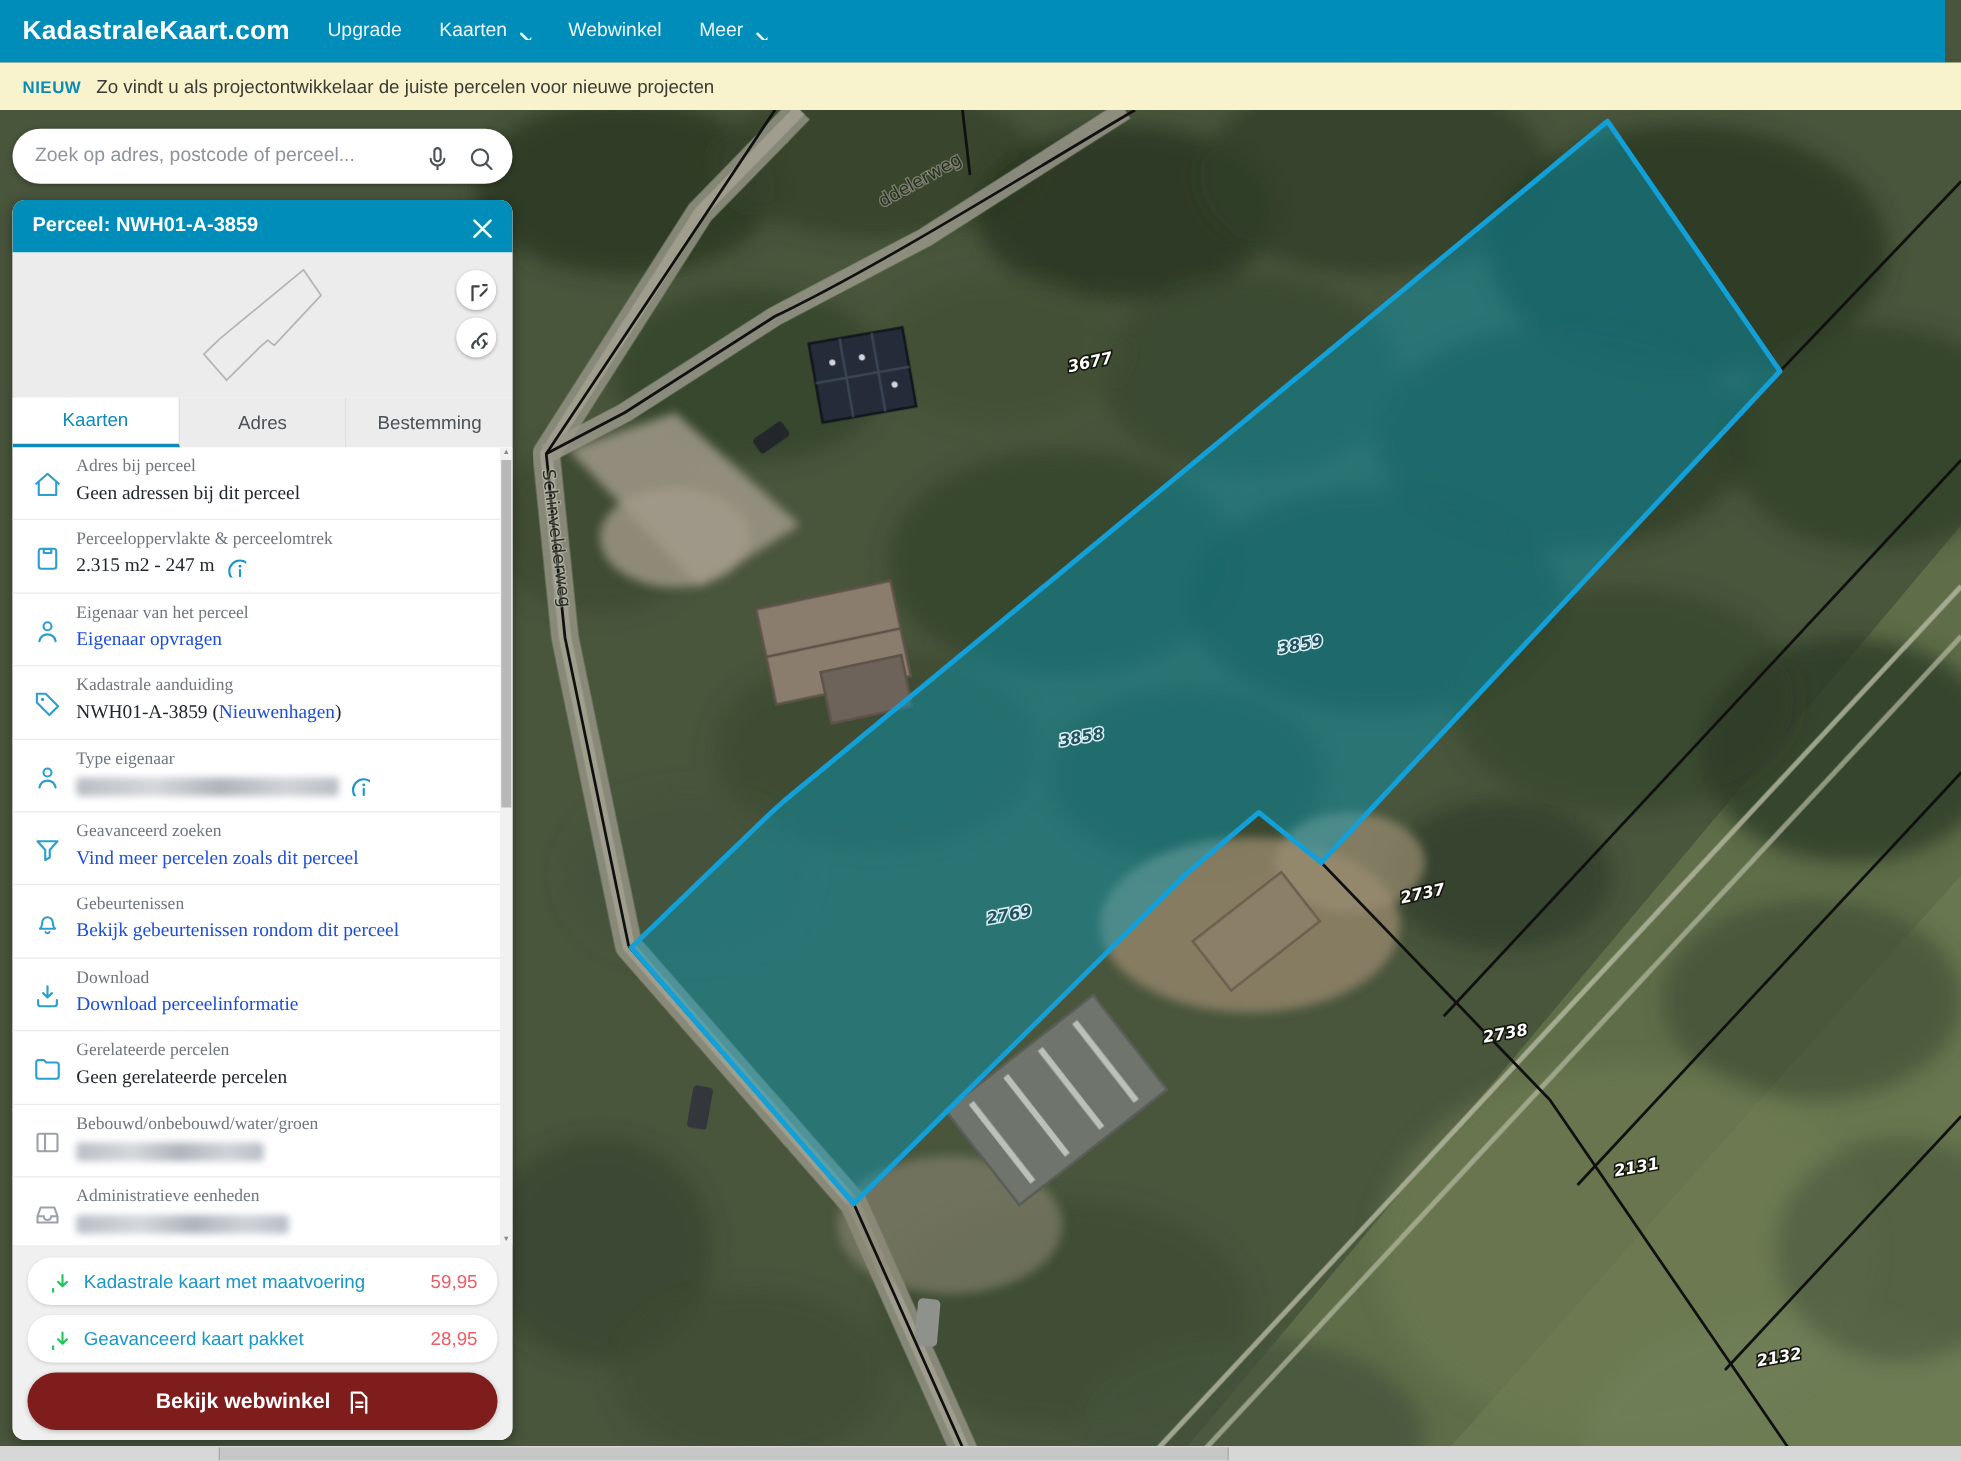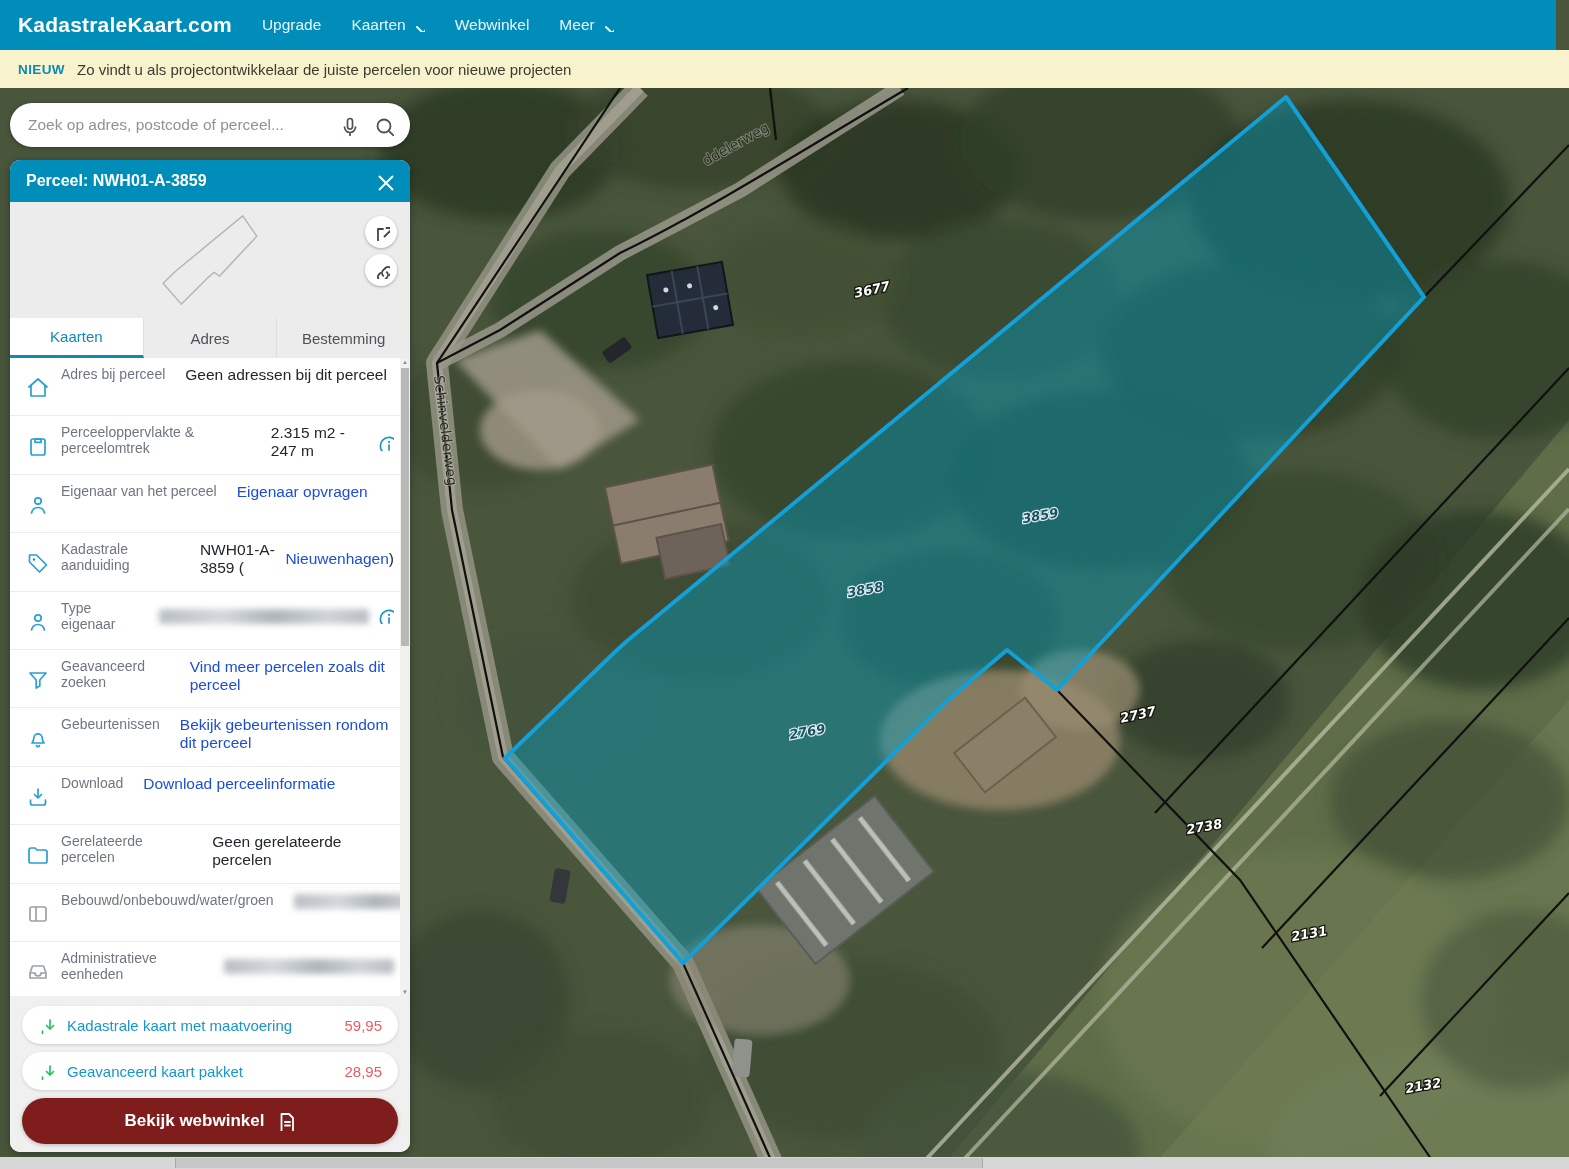--- a/index.html
+++ b/index.html
@@ -66,21 +66,21 @@
   .tab:last-child{border-right:none;}
   .tab.active{background:#fff;color:#0d8ab8;border-bottom:3px solid #0d8ab8;font-weight:normal;}
   .list{flex:1;position:relative;overflow:hidden;background:#fff;}
   .rows{margin-right:10px;}
   .row{
     display:flex;gap:13px;padding:8px 6px 8px 16px;border-bottom:1px solid #ececec;
     height:58.4px;box-sizing:border-box;align-items:flex-start;
   }
   .row-icon{width:22px;height:22px;color:#2a9fd0;margin-top:10px;flex:0 0 auto;}
   .row-icon.gray{color:#9aa1a9;}
-  .row-text{display:flex;flex-direction:row;gap:20px;min-width:0;}
+  .row-text{display:flex;flex-direction:column;gap:4px;min-width:0;font-family:Liberation Serif, serif;}
   .row-label{font-size:14px;color:#6f7680;}
   .row-value{font-size:15.5px;color:#22272e;display:flex;align-items:center;gap:8px;}
   .link{color:#1d4ed8;cursor:pointer;}
   .info-icon{width:17px;height:17px;color:#1a96c8;cursor:pointer;flex:0 0 auto;}
   .blur-bar{
     height:15px;border-radius:3px;margin-top:2px;
     background:linear-gradient(90deg,#b9bec5,#d4d8dc 30%,#aeb4bb 55%,#cfd3d8 80%,#b9bec5);
     filter:blur(3px);
   }
   .w210{width:210px;} .w150{width:150px;} .w170{width:170px;}

